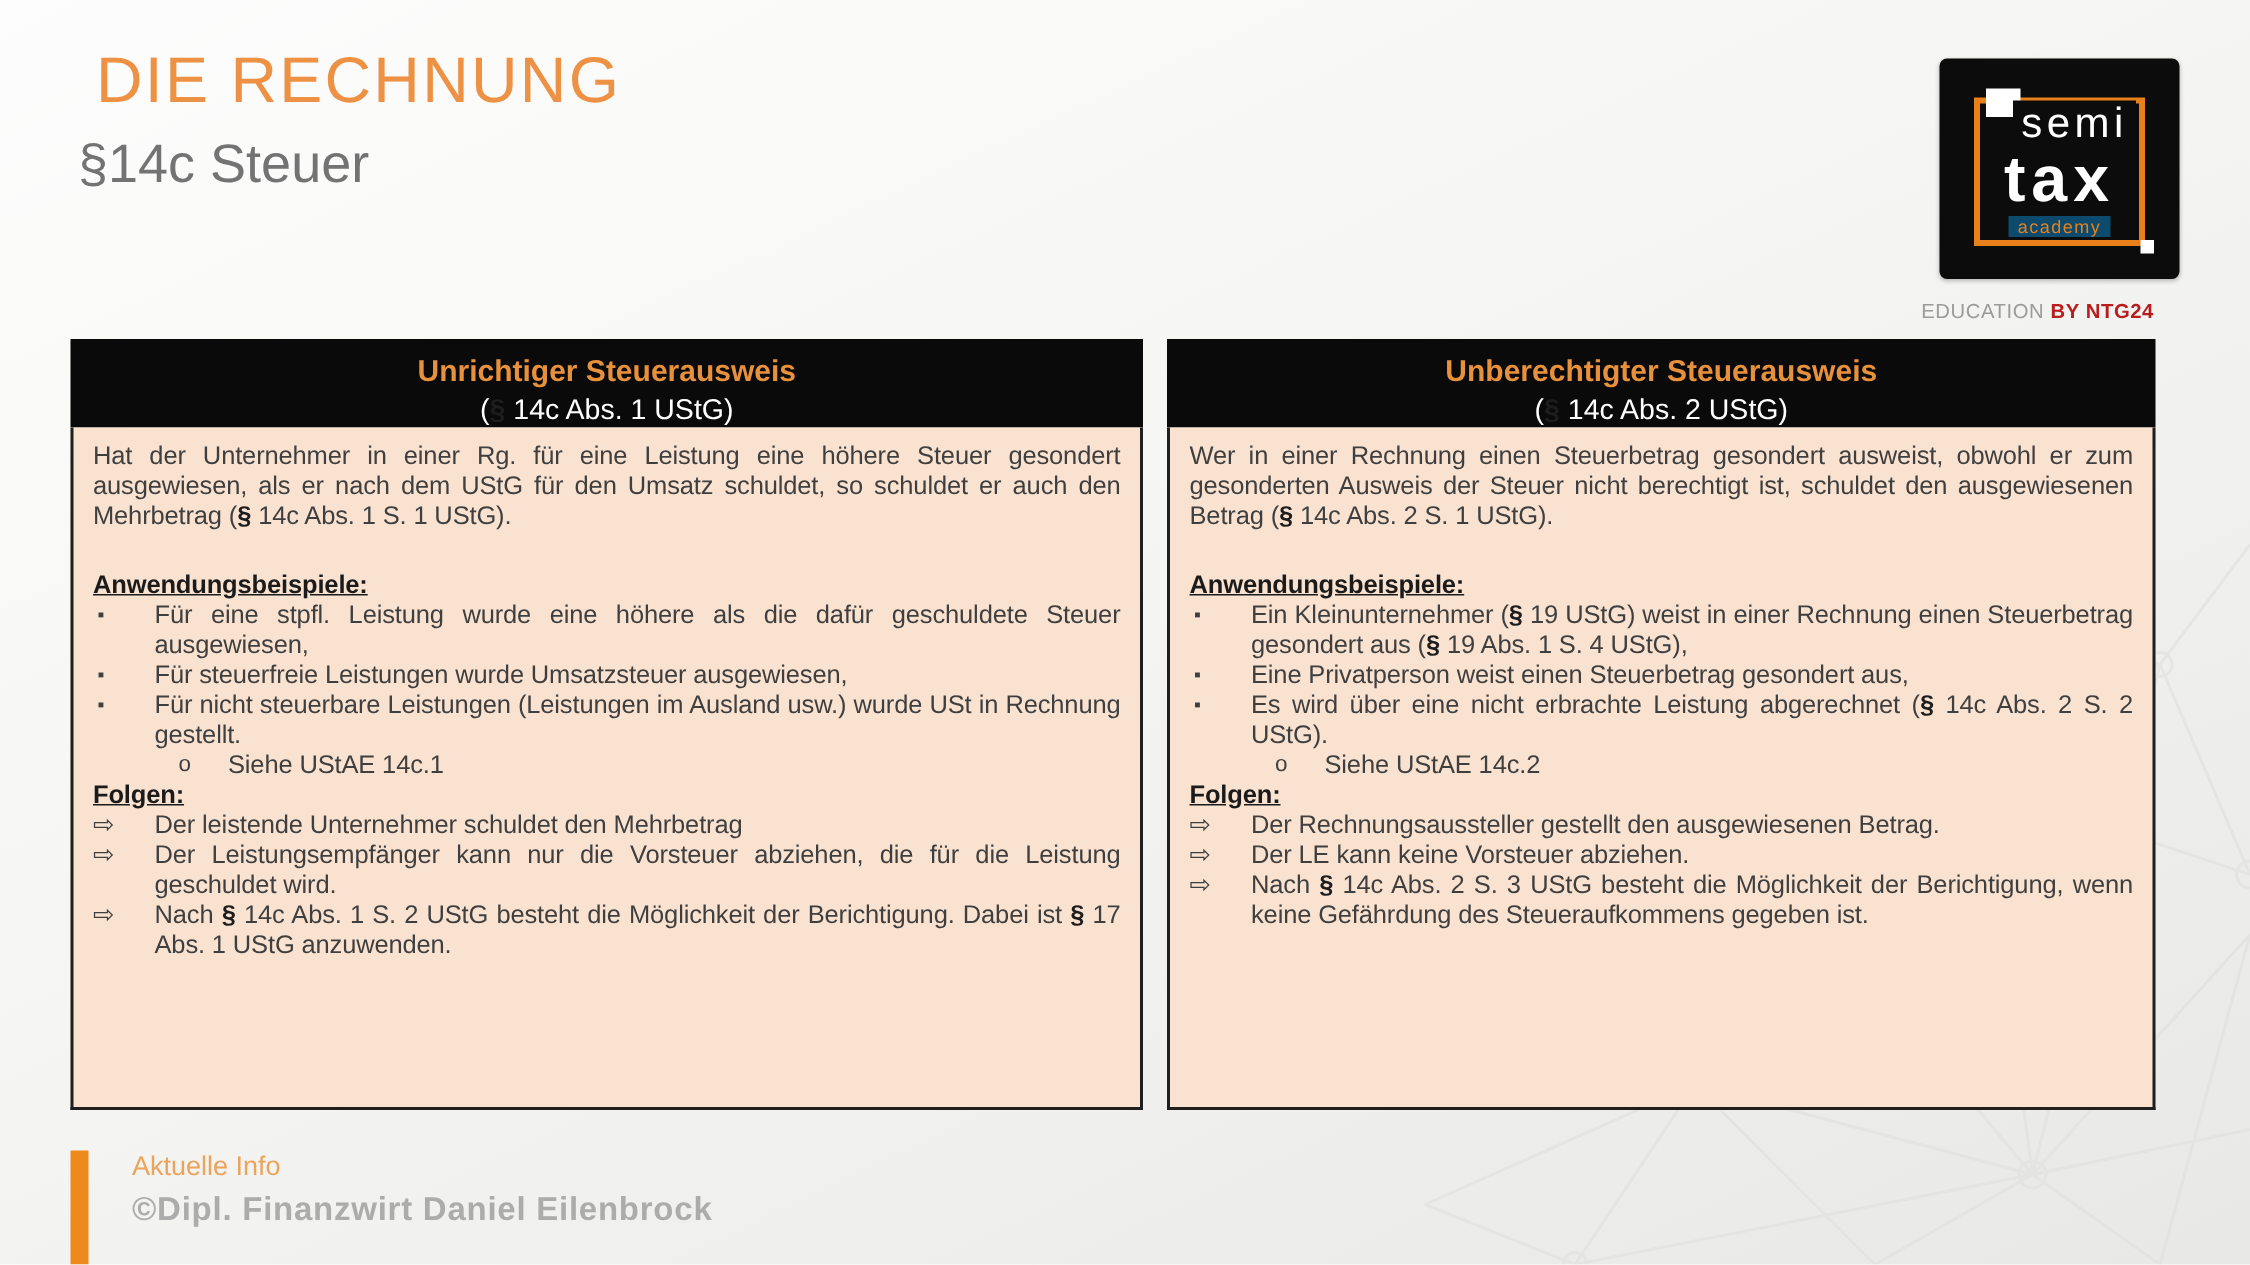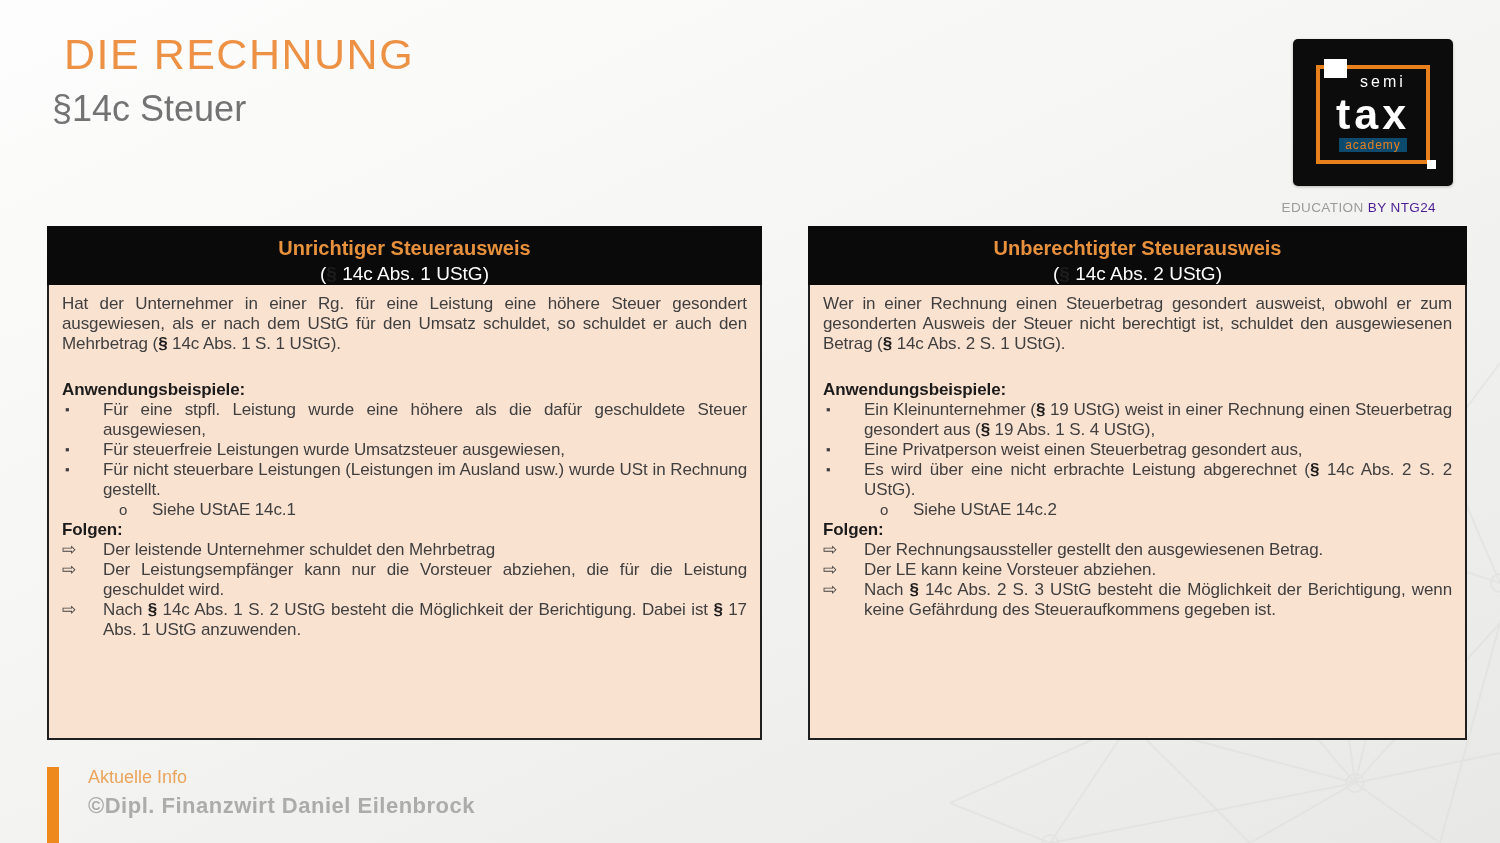--- a/index.html
+++ b/index.html
@@ -14,39 +14,39 @@
     color:#ED9144;letter-spacing:1.5px;}
   .subtitle{position:absolute;left:52px;top:88px;font-size:36px;font-weight:300;color:#737373;}
   
   .logo{position:absolute;left:1293px;top:39px;width:160px;height:147px;
     background:#0c0c0c;border-radius:5px;box-shadow:0 1px 3px rgba(0,0,0,.25);}
   .logo-frame{position:absolute;left:23px;top:26px;right:23px;bottom:22px;border:4px solid #E8811C;}
   .logo-sq{position:absolute;left:31px;top:20px;width:23px;height:19px;background:#fff;}
   .logo-dot{position:absolute;right:17px;bottom:17px;width:9px;height:9px;background:#fff;}
   .logo-text{position:absolute;left:0;top:0;right:0;bottom:0;display:flex;flex-direction:column;
     align-items:center;justify-content:center;line-height:1;}
-  .logo-semi{color:#fff;font-size:16px;letter-spacing:3px;background:#0c0c0c;padding:1px 5px;margin-left:20px;}
+  .logo-semi{color:#fff;font-size:28px;letter-spacing:3px;background:#0c0c0c;padding:1px 5px;margin-left:20px;}
   .logo-tax{color:#fff;font-size:43px;font-weight:bold;letter-spacing:4px;background:#0c0c0c;padding:1px 7px;margin:1px 16px;}
   .logo-academy{color:#E8811C;font-size:12px;letter-spacing:1px;background:#0c4a6e;padding:1px 6px;}
   .edu{position:absolute;left:1250px;top:200px;width:186px;text-align:right;
     font-size:13.5px;letter-spacing:.4px;color:#9b9b9b;}
-  .edu .hl{color:#4c1d95;}
+  .edu .hl{color:#b91c1c;font-weight:bold;}
   
   .panel{position:absolute;top:226px;}
   .panel-left{left:47px;width:715px;}
-  .panel-right{left:778px;width:659px;margin-left:30px;}
+  .panel-right{left:778px;width:659px;}
   .panel-header{background:#0a0a0a;height:59px;box-sizing:border-box;
     text-align:center;padding-top:9px;}
   .ph-title{color:#E8913C;font-weight:bold;font-size:20px;line-height:26px;}
   .ph-sub{color:#ffffff;font-size:19px;line-height:26px;}
   .panel-body{background:#FAE2D1;border:2px solid #1f1f1f;border-top:none;
     box-sizing:border-box;height:455px;padding:9px 13px 0 13px;overflow:hidden;
     font-size:17px;line-height:20px;color:#3f3f3f;text-align:justify;letter-spacing:-0.1px;}
   .spacer{height:26px;}
-  .sec-heading{font-weight:bold;color:#1b1b1b;text-align:left;}
+  .sec-heading{font-weight:bold;text-decoration:underline;color:#1b1b1b;text-align:left;}
   .li{position:relative;padding-left:41px;}
   .li .mk{position:absolute;left:3px;top:0;font-size:13px;}
   .li.sub{padding-left:90px;text-align:left;}
   .li.sub .mk{left:57px;font-size:15px;}
   .li.arrow{padding-left:41px;}
   .li.arrow .mk{left:0;font-size:17px;}
   .bsec{font-weight:bold;color:#1d1d1d;}
   
   .footer-bar{position:absolute;left:47px;top:767px;width:12px;height:76px;background:#EE8A1D;}
   .footer-label{position:absolute;left:88px;top:767px;font-size:18px;font-weight:300;color:#EAA45C;}

